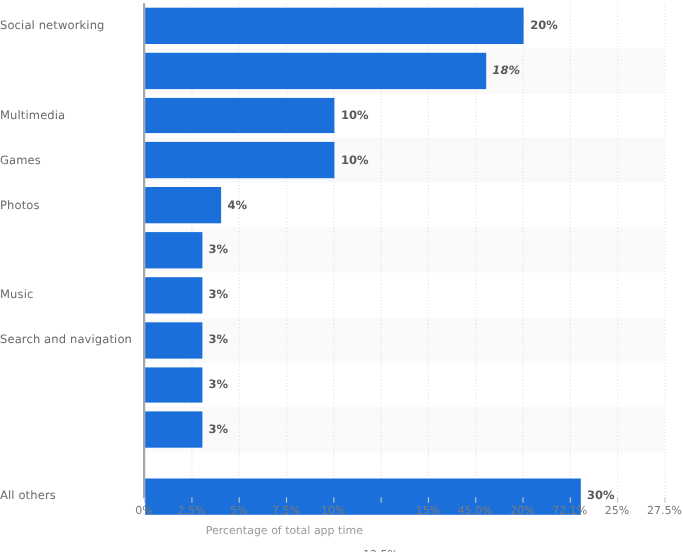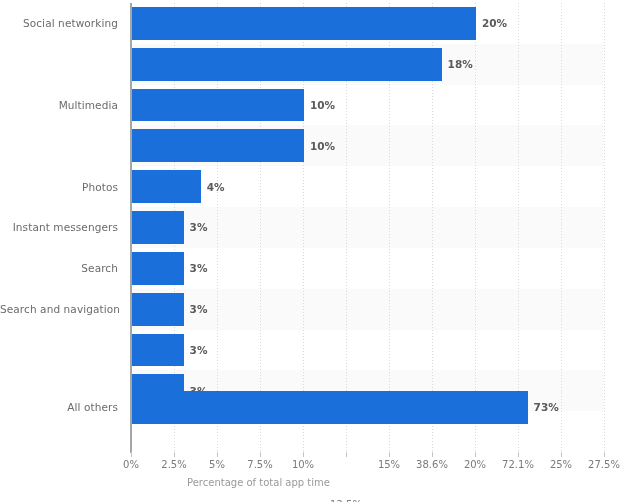--- a/index.html
+++ b/index.html
@@ -64,21 +64,20 @@
   .row {
     position: absolute;
     left: 0;
     width: 621px;
     height: 41px;
   }
   .cat-label {
     position: absolute;
     left: 0;
     width: 118px;
-    text-align: right;
     top: 50%;
     transform: translateY(-50%);
     font-size: 10.5px;
     color: #6b6b6b;
     letter-spacing: 0.1px;
     white-space: nowrap;
   }
   .bar {
     position: absolute;
     left: 132px;
@@ -154,83 +153,83 @@
   <div class="y-axis"></div>
 
   <div id="rows">
       <div class="row" style="top: 3px; height: 40.8182px;">
         <div class="cat-label">Social networking</div>
         <div class="bar" style="width: 344px; background: rgb(26, 111, 219); height: 32.8182px; top: 4px;"></div>
         <div class="bar-value" style="left: 482px;">20%</div>
       </div>
       <div class="row" style="top: 43.8182px; height: 40.8182px;">
         <div class="bar" style="width: 309.6px; background: rgb(26, 111, 219); height: 32.8182px; top: 4px;"></div>
-        <div class="bar-value" style="left: 447.6px;">18%</div>
+        <div class="bar-value" style="left: 447.6px; font-style: italic;">18%</div>
       </div>
       <div class="row" style="top: 84.6364px; height: 40.8182px;">
         <div class="cat-label">Multimedia</div>
         <div class="bar" style="width: 172px; background: rgb(26, 111, 219); height: 32.8182px; top: 4px;"></div>
         <div class="bar-value" style="left: 310px;">10%</div>
       </div>
       <div class="row" style="top: 125.455px; height: 40.8182px;">
+        <div class="cat-label">Games</div>
         <div class="bar" style="width: 172px; background: rgb(26, 111, 219); height: 32.8182px; top: 4px;"></div>
         <div class="bar-value" style="left: 310px;">10%</div>
       </div>
       <div class="row" style="top: 166.273px; height: 40.8182px; text-decoration: underline;">
         <div class="cat-label">Photos</div>
         <div class="bar" style="width: 68.8px; background: rgb(26, 111, 219); height: 32.8182px; top: 4px;"></div>
         <div class="bar-value" style="left: 206.8px;">4%</div>
       </div>
       <div class="row" style="top: 207.091px; height: 40.8182px;">
-        <div class="cat-label">Instant messengers</div>
         <div class="bar" style="width: 51.6px; background: rgb(26, 111, 219); height: 32.8182px; top: 4px;"></div>
         <div class="bar-value" style="left: 189.6px;">3%</div>
       </div>
       <div class="row" style="top: 247.909px; height: 40.8182px;">
-        <div class="cat-label">Search</div>
+        <div class="cat-label">Music</div>
         <div class="bar" style="width: 51.6px; background: rgb(26, 111, 219); height: 32.8182px; top: 4px;"></div>
         <div class="bar-value" style="left: 189.6px;">3%</div>
       </div>
       <div class="row" style="top: 288.727px; height: 40.8182px;">
         <div class="cat-label">Search and navigation</div>
         <div class="bar" style="width: 51.6px; background: rgb(26, 111, 219); height: 32.8182px; top: 4px;"></div>
         <div class="bar-value" style="left: 189.6px;">3%</div>
       </div>
       <div class="row" style="top: 329.545px; height: 40.8182px;">
         <div class="bar" style="width: 51.6px; background: rgb(26, 111, 219); height: 32.8182px; top: 4px;"></div>
         <div class="bar-value" style="left: 189.6px;">3%</div>
       </div>
       <div class="row" style="top: 370.364px; height: 40.8182px;">
         <div class="bar" style="width: 51.6px; background: rgb(26, 111, 219); height: 32.8182px; top: 4px;"></div>
         <div class="bar-value" style="left: 189.6px;">3%</div>
       </div>
-      <div class="row" style="top: 387px; height: 40.8182px;">
+      <div class="row" style="top: 431px; height: 40.8182px;">
         <div class="cat-label">All others</div>
         <div class="bar" style="width: 395.6px; background: rgb(26, 111, 219); height: 32.8182px; top: 4px;"></div>
-        <div class="bar-value" style="left: 533.6px;">73%</div>
+        <div class="bar-value" style="left: 533.6px;">30%</div>
       </div>
     </div>
 
   <div id="ticks">
       <div class="tick-mark" style="left: 131px;"></div>
       <div class="tick-label" style="left: 131px;">0%</div>
       <div class="tick-mark" style="left: 174px;"></div>
       <div class="tick-label" style="left: 174px;">2.5%</div>
       <div class="tick-mark" style="left: 217px;"></div>
       <div class="tick-label" style="left: 217px;">5%</div>
       <div class="tick-mark" style="left: 260px;"></div>
       <div class="tick-label" style="left: 260px;">7.5%</div>
       <div class="tick-mark" style="left: 303px;"></div>
       <div class="tick-label" style="left: 303px;">10%</div>
       <div class="tick-mark" style="left: 346px;"></div>
       <div class="tick-label" style="left: 346px; margin-top: 40px;">12.5%</div>
       <div class="tick-mark" style="left: 389px;"></div>
       <div class="tick-label" style="left: 389px;">15%</div>
       <div class="tick-mark" style="left: 432px;"></div>
-      <div class="tick-label" style="left: 432px;">38.6%</div>
+      <div class="tick-label" style="left: 432px;">45.0%</div>
       <div class="tick-mark" style="left: 475px;"></div>
       <div class="tick-label" style="left: 475px;">20%</div>
       <div class="tick-mark" style="left: 518px;"></div>
       <div class="tick-label" style="left: 518px;">72.1%</div>
       <div class="tick-mark" style="left: 561px;"></div>
       <div class="tick-label" style="left: 561px;">25%</div>
       <div class="tick-mark" style="left: 604px;"></div>
       <div class="tick-label" style="left: 604px;">27.5%</div>
     </div>
 

